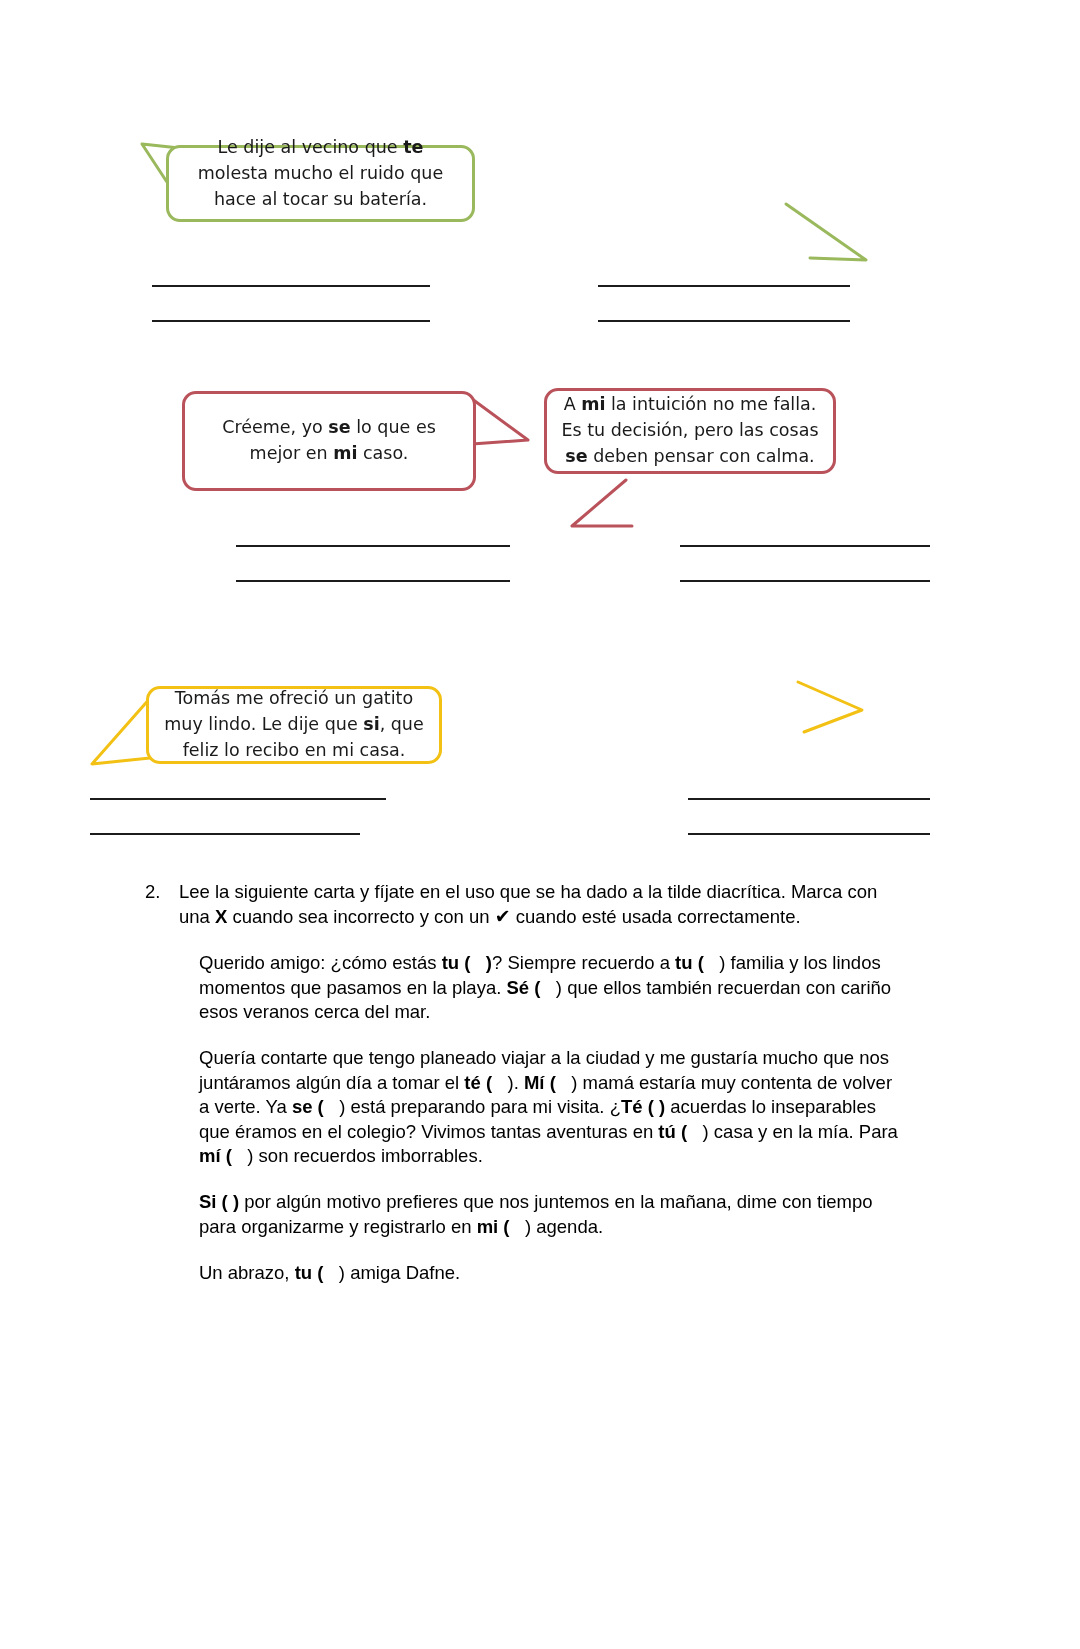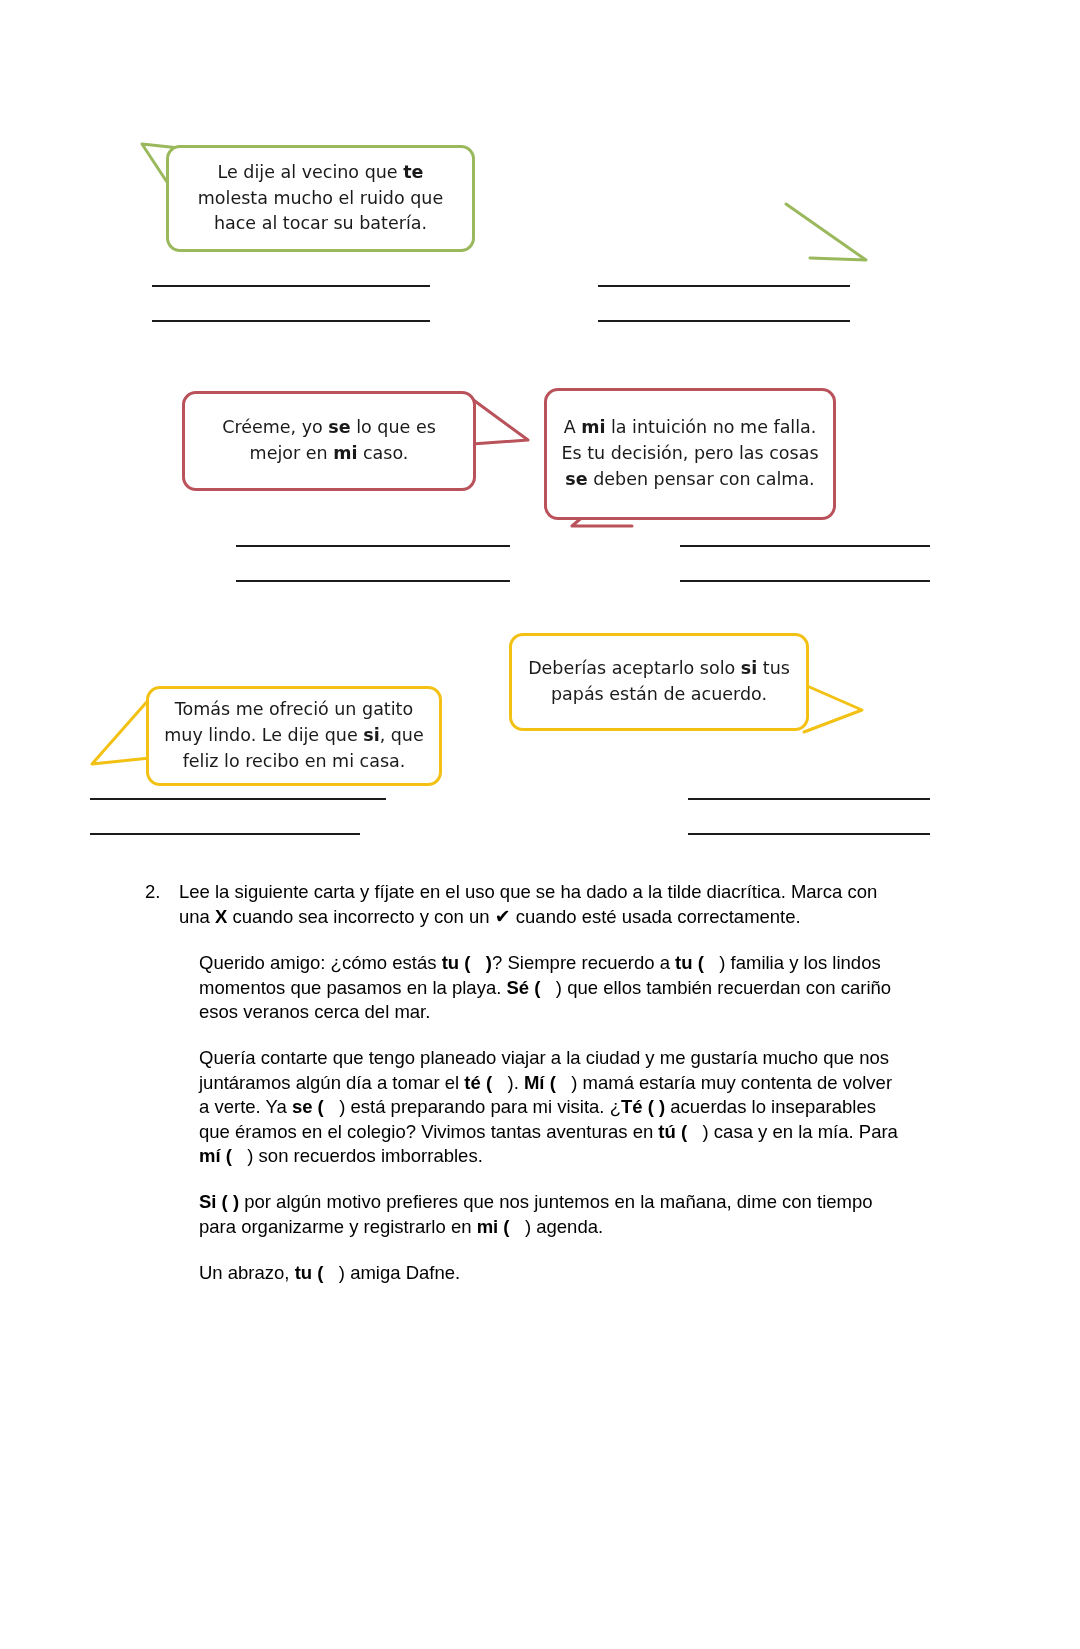--- a/index.html
+++ b/index.html
@@ -102,21 +102,21 @@
 </head>
 <body>
 
 <div class="page">
 
   <div class="tail" style="left:138px; top:140px;">
     <svg width="70" height="90" viewBox="0 0 70 90">
       <path d="M60,10 L4,4 L46,68" fill="#ffffff" stroke="#9ab85c" stroke-width="3" stroke-linejoin="round" stroke-linecap="round"></path>
     </svg>
   </div>
-  <div class="bubble green" style="left:166px; top:145px; width:309px; height:107px;">
+  <div class="bubble green" style="left:166px; top:145px; width:309px; height:77px;align-items:flex-end;">
     <span>
       Le dije al vecino que <b>te</b> molesta mucho el ruido que hace al tocar su batería.
     </span>
   </div>
 
   <div class="tail" style="left:780px; top:198px;">
     <svg width="92" height="80" viewBox="0 0 92 80">
       <path d="M6,6 L86,62 L30,60" fill="#ffffff" stroke="#9ab85c" stroke-width="3" stroke-linejoin="round" stroke-linecap="round"></path>
     </svg>
   </div>
@@ -135,51 +135,46 @@
     <span>
       Créeme, yo <b>se</b> lo que es mejor en <b>mi</b> caso.
     </span>
   </div>
 
   <div class="tail" style="left:566px; top:476px;">
     <svg width="80" height="62" viewBox="0 0 80 62">
       <path d="M60,4 L6,50 L66,50" fill="#ffffff" stroke="#b9525a" stroke-width="3" stroke-linejoin="round" stroke-linecap="round"></path>
     </svg>
   </div>
-  <div class="bubble red" style="left:544px; top:388px; width:292px; height:132px;">
+  <div class="bubble red" style="left:544px; top:388px; width:292px; height:86px;">
     <span>
       A <b>mi</b> la intuición no me falla. Es tu decisión, pero las cosas <b>se</b> deben pensar con calma.
     </span>
   </div>
 
   <div class="ansline" style="left:236px; top:545px; width:274px;"></div>
   <div class="ansline" style="left:236px; top:580px; width:274px;"></div>
   <div class="ansline" style="left:680px; top:545px; width:250px;"></div>
   <div class="ansline" style="left:680px; top:580px; width:250px;"></div>
 
   <div class="tail" style="left:88px; top:692px;">
     <svg width="80" height="80" viewBox="0 0 80 80">
       <path d="M64,4 L4,72 L62,66" fill="#ffffff" stroke="#f2c113" stroke-width="3" stroke-linejoin="round" stroke-linecap="round"></path>
     </svg>
   </div>
-  <div class="bubble yellow" style="left:146px; top:686px; width:296px; height:100px;">
+  <div class="bubble yellow" style="left:146px; top:686px; width:296px; height:78px;">
     <span>
       Tomás me ofreció un gatito muy lindo. Le dije que <b>si</b>, que feliz lo recibo en mi casa.
     </span>
   </div>
 
   <div class="tail" style="left:792px; top:676px;">
     <svg width="80" height="66" viewBox="0 0 80 66">
       <path d="M6,6 L70,34 L12,56" fill="#ffffff" stroke="#f2c113" stroke-width="3" stroke-linejoin="round" stroke-linecap="round"></path>
     </svg>
-  </div>
-  <div class="bubble yellow" style="left:509px; top:633px; width:300px; height:98px;">
-    <span>
-      Deberías aceptarlo solo <b>si</b> tus papás están de acuerdo.
-    </span>
   </div>
 
   <div class="ansline" style="left:90px; top:798px; width:296px;"></div>
   <div class="ansline" style="left:90px; top:833px; width:270px;"></div>
   <div class="ansline" style="left:688px; top:798px; width:242px;"></div>
   <div class="ansline" style="left:688px; top:833px; width:242px;"></div>
 
   <div class="exercise">
     <div class="q-row">
       <div class="q-num">2.</div>

